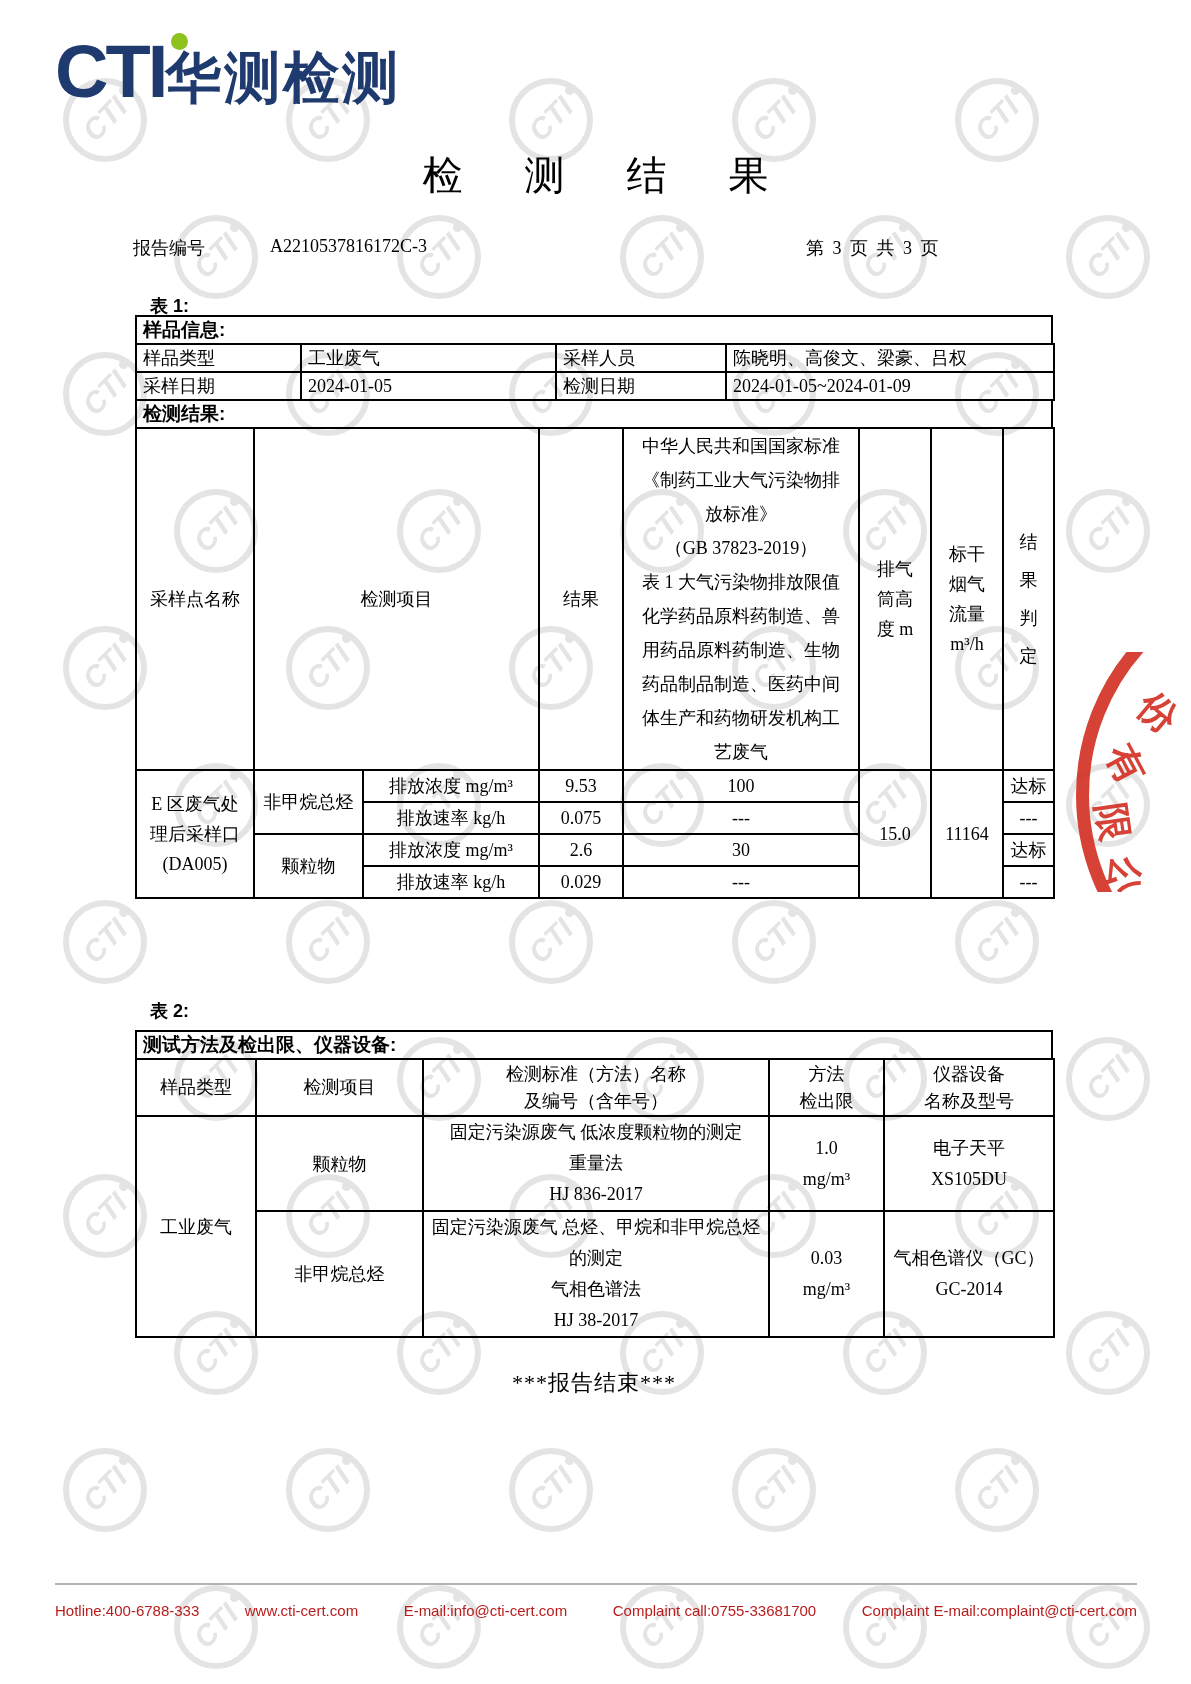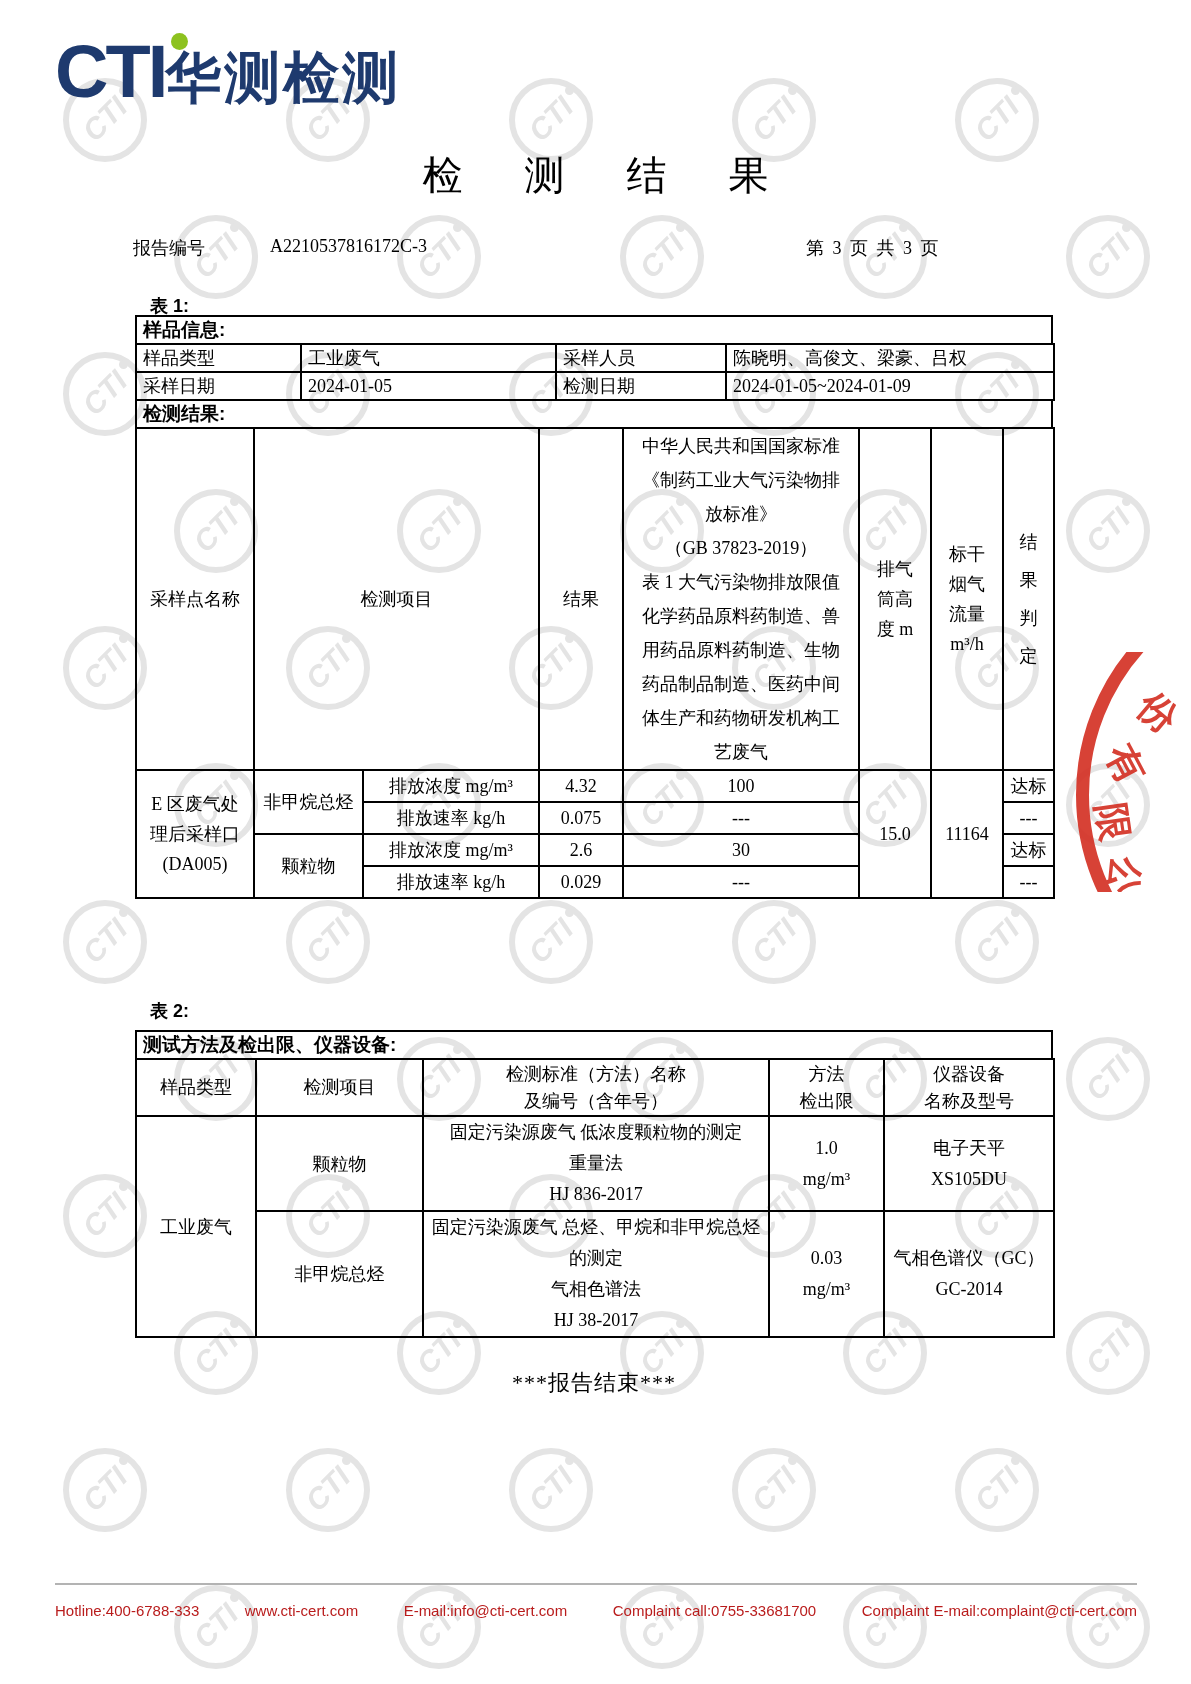--- a/index.html
+++ b/index.html
@@ -472,21 +472,21 @@
 果
 判
 定</td>
     </tr>
     <tr class="row32">
       <td rowspan="4" class="site-cell">E 区废气处
 理后采样口
 (DA005)</td>
       <td rowspan="2">非甲烷总烃</td>
       <td>排放浓度 mg/m³</td>
-      <td>4.32</td>
+      <td>9.53</td>
       <td>100</td>
       <td rowspan="4">15.0</td>
       <td rowspan="4">11164</td>
       <td>达标</td>
     </tr>
     <tr class="row32">
       <td>排放速率 kg/h</td>
       <td>0.075</td>
       <td>---</td>
       <td>---</td>

